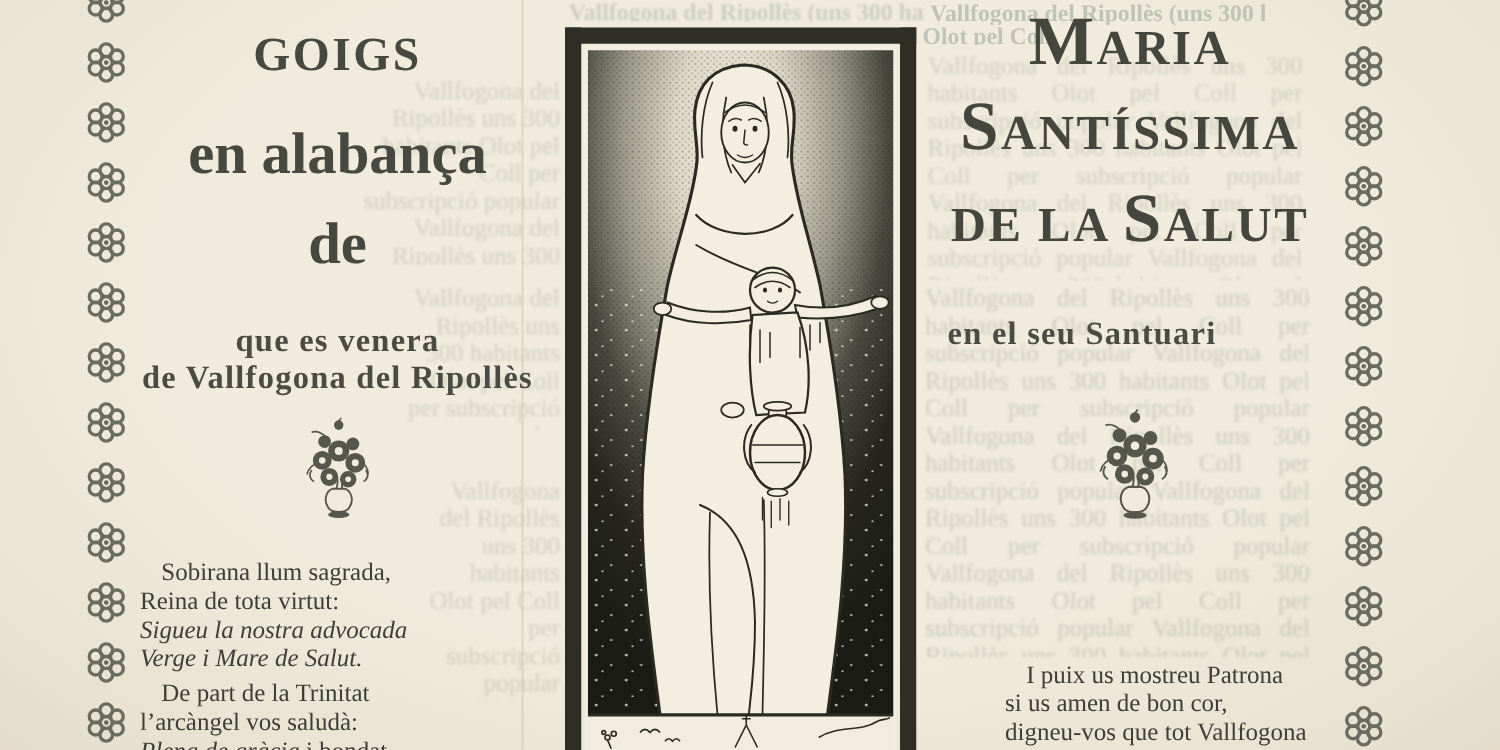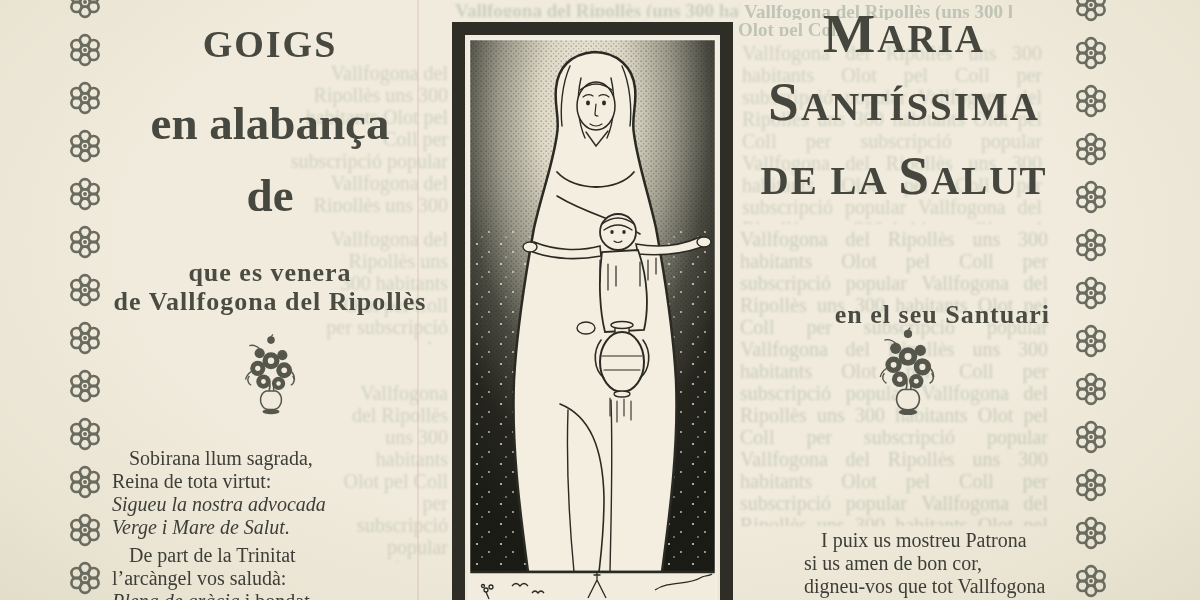--- a/index.html
+++ b/index.html
@@ -14,21 +14,21 @@
   #border-left{left:68px;}
   #border-right{left:1074px;top:-12px;}
   
   #left-col{left:92px;top:0;width:356px;text-align:center;z-index:3;color:#474840;}
   .goigs-l1{position:absolute;left:0;top:22px;width:100%;font-size:38px;font-weight:bold;letter-spacing:2px;}
   .goigs-l2{position:absolute;left:0;top:96px;width:100%;font-size:47px;font-weight:bold;}
   .goigs-l3{position:absolute;left:0;top:168px;width:100%;font-size:47px;font-weight:bold;}
   .subtitle{font-size:26px;font-weight:bold;letter-spacing:1px;color:#4a4b42;}
   #left-sub1{left:92px;top:258px;width:356px;text-align:center;z-index:3;}
   #left-sub2{left:92px;top:287px;width:356px;text-align:center;z-index:3;}
-  #right-sub1{left:758px;top:252px;width:292px;text-align:right;z-index:3;margin-top:48px;}
+  #right-sub1{left:758px;top:252px;width:292px;text-align:left;z-index:3;}
   #right-sub2{left:758px;top:285px;width:292px;text-align:center;z-index:3;}
   .verse{position:absolute;z-index:3;font-size:20px;line-height:23px;color:#3d3e37;text-align:left;}
   #verse-left1{left:112px;top:447px;width:280px;}
   #verse-left2{left:112px;top:544px;width:280px;}
   #verse-right{left:804px;top:529px;width:265px;}
   .verse .indent{padding-left:17px;}
   .it{font-style:italic;}
   
   #right-col{left:756px;top:0;width:296px;text-align:center;z-index:3;color:#45463e;}
   .rt-line{position:absolute;left:0;width:100%;font-weight:bold;letter-spacing:2px;white-space:nowrap;}

